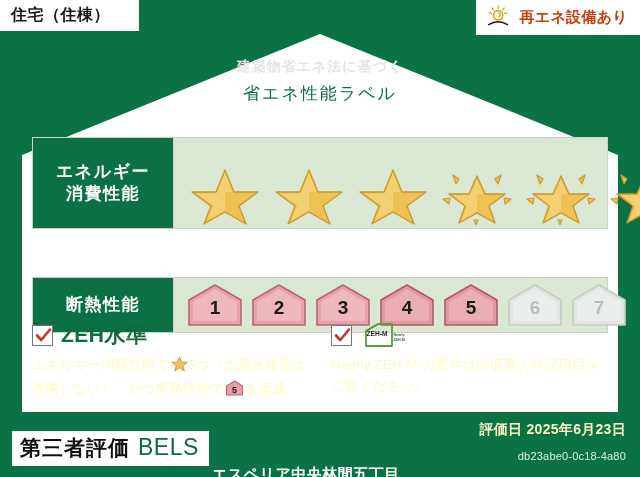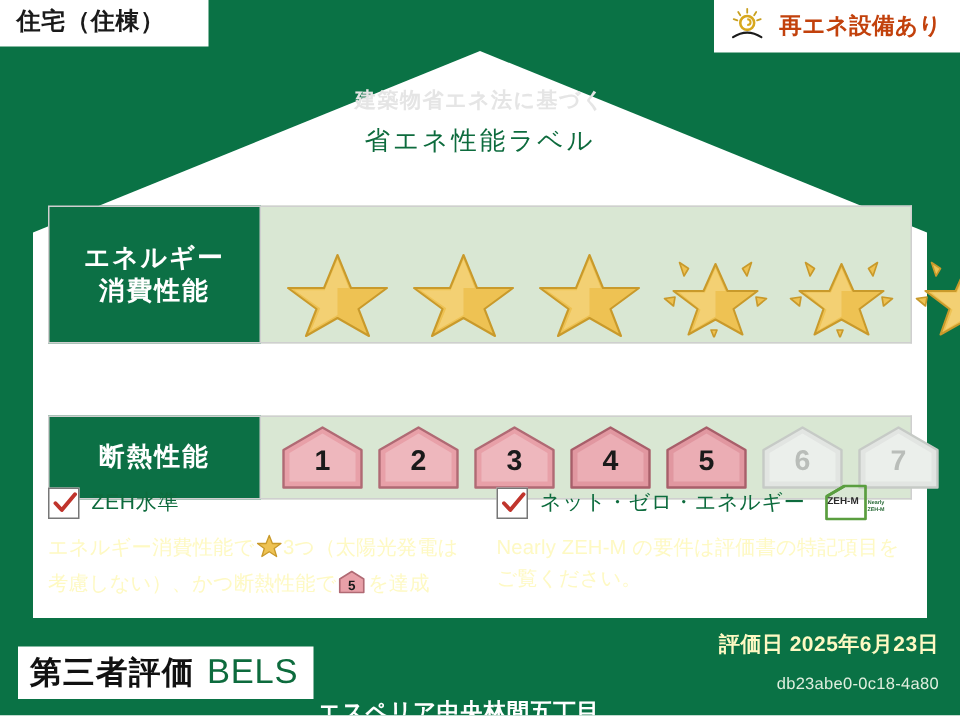--- a/index.html
+++ b/index.html
@@ -115,21 +115,21 @@
     display: flex; gap: 18px; z-index: 5;
   }
   .claim { width: 286px; position: relative; }
   .claim-head { display: flex; align-items: center; gap: 8px; height: 26px; }
   .check-box {
     width: 21px; height: 21px; border: 1px solid #777; background: #fff;
     position: relative; flex: none;
   }
   .check-box svg { position: absolute; left: 2px; top: 1px; }
   .claim-title {
-    font-size: 14px; font-weight: normal; color: #0d6b3d; letter-spacing: .5px;
+    font-size: 21px; font-weight: bold; color: #0d6b3d; letter-spacing: .5px;
     white-space: nowrap;
     text-align: right;
   }
   .zeh-logo { width: 42px; height: 26px; flex: none; margin-left: 2px; }
   .claim-body {
     margin-top: 7px; font-size: 13.5px; color: #fef9c3;
     line-height: 1.55; letter-spacing: .1px;
   }
   .inline-ico { display: inline-block; vertical-align: -3px; margin: 0 1px; }
   
@@ -346,21 +346,20 @@
       </div>
     </div>
 
     <div class="claim">
       <div class="claim-head">
         <span class="check-box">
           <svg width="17" height="17" viewBox="0 0 17 17">
             <path d="M2 8.5 L6.2 13 L15 2.5" fill="none" stroke="#c0342c" stroke-width="2.6" stroke-linecap="round" stroke-linejoin="round"></path>
           </svg>
         </span>
-        <span class="claim-title">ネット・ゼロ・エネルギー</span>
         <span class="zeh-logo">
           <svg viewBox="0 0 44 27" width="44" height="27">
             <polygon points="16,2 30,2 30,24 4,24 4,9" fill="none" stroke="#5a9e3f" stroke-width="1.8" stroke-linejoin="round"></polygon>
             <path d="M4 9 L16 2" fill="none" stroke="#5a9e3f" stroke-width="1.8"></path>
             <text x="15" y="14" font-size="6.6" font-weight="bold" text-anchor="middle" fill="#2a2a2a" font-family="Liberation Sans, sans-serif">ZEH-M</text>
             <text x="37" y="14" font-size="3.6" font-weight="bold" text-anchor="middle" fill="#2a6b38" font-family="Liberation Sans, sans-serif">Nearly</text>
             <text x="37" y="18.5" font-size="3.6" font-weight="bold" text-anchor="middle" fill="#2a6b38" font-family="Liberation Sans, sans-serif">ZEH-M</text>
           </svg>
         </span>
       </div>

